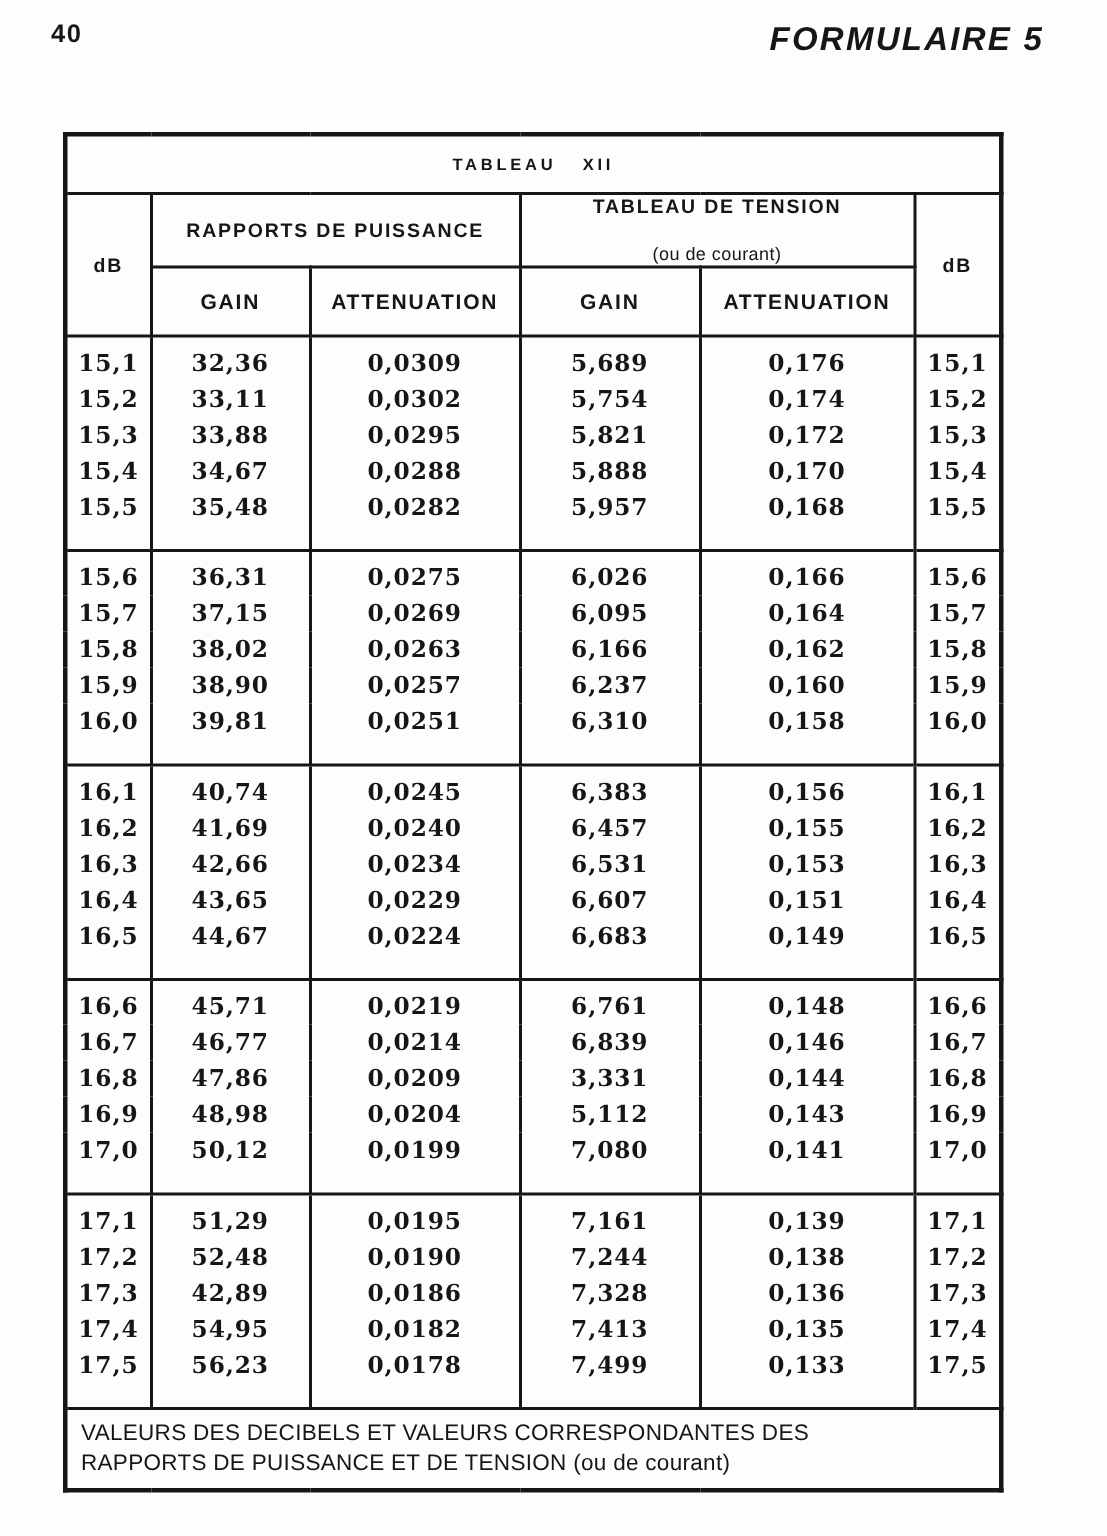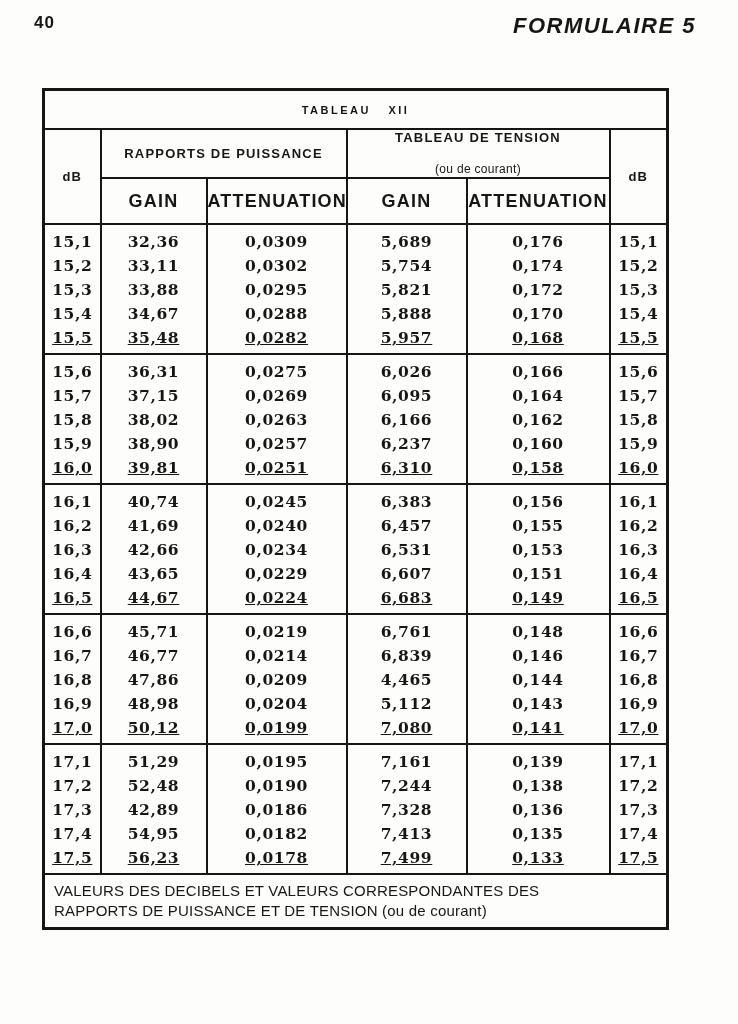--- a/index.html
+++ b/index.html
@@ -59,21 +59,21 @@
   .group-row th {
     height: 40px;
     font-size: 13px;
     font-weight: 600;
     letter-spacing: 1.2px;
     vertical-align: middle;
     line-height: 16px;
   }
   .sub-row th {
     height: 44px;
-    font-size: 18px;
+    font-size: 14px;
     font-weight: 600;
     letter-spacing: 1.2px;
     vertical-align: middle;
   }
   .db-head {
     font-size: 14px;
     font-weight: 600;
     letter-spacing: 0.5px;
     vertical-align: middle;
   }
@@ -92,21 +92,21 @@
     border-bottom: none;
     font-family: "DejaVu Serif", serif;
     font-size: 15.5px;
     font-weight: bold;
     letter-spacing: 0.6px;
     line-height: 24px;
     height: 24px;
     vertical-align: middle;
   }
   tbody.block tr:first-child td { padding-top: 5px; }
-  tbody.block tr:last-child td  { padding-bottom: 3px; text-decoration: underline; }
+  tbody.block tr:last-child td  { padding-bottom: 16px; }
   tfoot td.caption-cell {
     border-top: 2px solid #161616;
     text-align: left;
     vertical-align: middle;
     padding: 6px 8px 6px 9px;
     font-size: 15px;
     line-height: 20px;
     letter-spacing: 0.2px;
     font-weight: 500;
   }
@@ -288,21 +288,21 @@
           <td>46,77</td>
           <td>0,0214</td>
           <td>6,839</td>
           <td>0,146</td>
           <td>16,7</td>
         </tr>
         <tr>
           <td>16,8</td>
           <td>47,86</td>
           <td>0,0209</td>
-          <td>4,465</td>
+          <td>3,331</td>
           <td>0,144</td>
           <td>16,8</td>
         </tr>
         <tr>
           <td>16,9</td>
           <td>48,98</td>
           <td>0,0204</td>
           <td>5,112</td>
           <td>0,143</td>
           <td>16,9</td>

